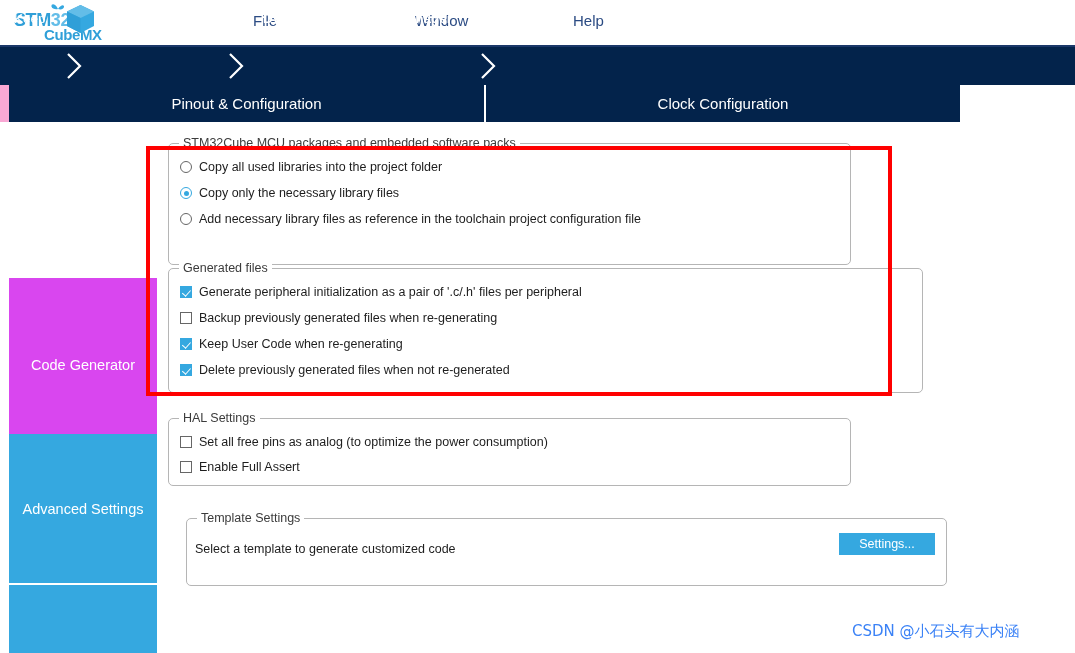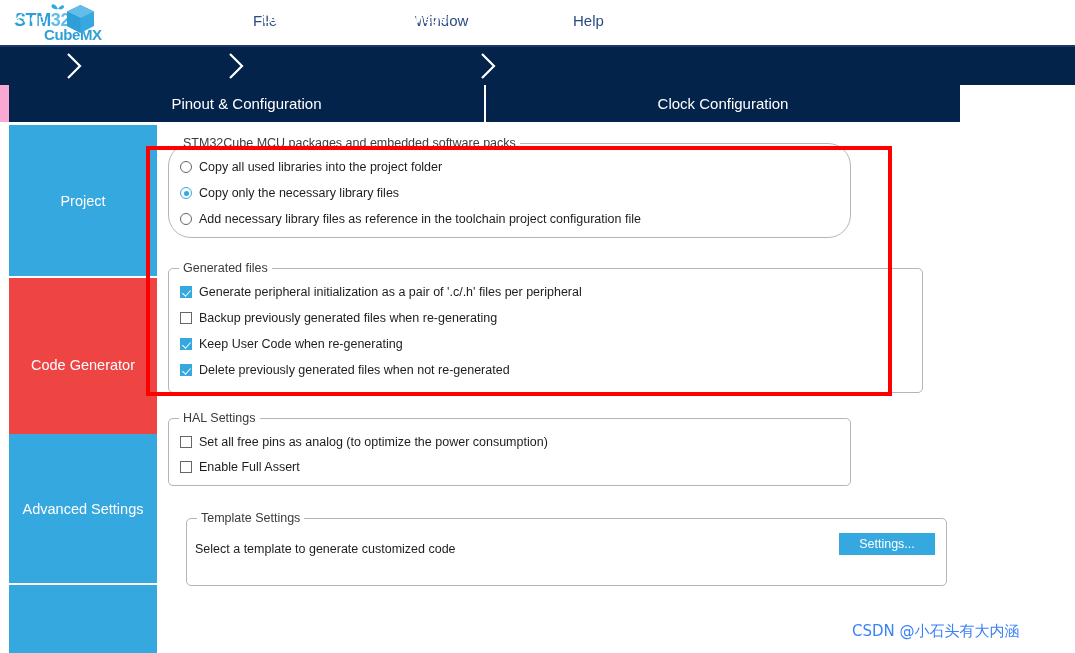--- a/index.html
+++ b/index.html
@@ -104,21 +104,21 @@
   .side-item {
     position: absolute; left: 0; width: 148px;
     display: flex; align-items: center; justify-content: center;
     color: #ffffff; font-size: 14.5px;
     box-sizing: border-box;
     border-bottom: 2px solid #ffffff;
     cursor: pointer;
     font-family: "Liberation Sans", sans-serif;
   }
   .side-project  { top: 0;   height: 153px; background: #35a8e0; }
-  .side-codegen  { top: 153px; height: 176px; background: #ef4444; }
+  .side-codegen  { top: 153px; height: 176px; background: #d946ef; }
   .side-advanced { top: 309px; height: 151px; background: #35a8e0; }
   .side-blank    { top: 460px; height: 68px;  background: #35a8e0; border-bottom: none; }
 
   
   .content {
     position: absolute; left: 157px; top: 125px;
     width: 918px; height: 528px;
     background: #ffffff;
   }
 
@@ -132,21 +132,21 @@
   }
   .group-title {
     position: absolute; top: -8px; left: 10px;
     background: #ffffff;
     padding: 0 4px;
     font-size: 12.5px;
     color: #3b3b3b;
     white-space: nowrap;
     font-family: "Liberation Sans", sans-serif;
   }
-  .gb-packages  { left: 11px; top: 18px;  width: 683px; height: 95px; border-radius: 23px; }
+  .gb-packages  { left: 11px; top: 18px;  width: 683px; height: 122px; }
   .gb-generated { left: 11px; top: 143px; width: 755px; height: 125px; }
   .gb-hal       { left: 11px; top: 293px; width: 683px; height: 68px; }
   .gb-template  { left: 29px; top: 393px; width: 761px; height: 68px; }
 
   .opt-row {
     position: absolute; left: 11px;
     height: 18px;
     display: flex; align-items: center;
     font-size: 12.5px; color: #1d1d1d;
     white-space: nowrap;
@@ -259,21 +259,20 @@
   <svg class="chev chev-3" viewBox="0 0 22 38">
     <path d="M4 7 L16 19 L4 31" fill="none" stroke="#ffffff" stroke-width="2.2"></path>
   </svg>
 
   <div class="tabbar">
     <div class="tab tab-pinout">Pinout &amp; Configuration</div>
     <div class="tab tab-clock">Clock Configuration</div>
   </div>
 
   <div class="sidebar">
-    <div class="side-item side-project">Project</div>
     <div class="side-item side-codegen">Code Generator</div>
     <div class="side-item side-advanced">Advanced Settings</div>
     <div class="side-item side-blank"></div>
   </div>
 
   <div class="content">
 
     <div class="groupbox gb-packages">
       <div class="group-title">STM32Cube MCU packages and embedded software packs</div>
       <div class="opt-row" style="top:14px">

